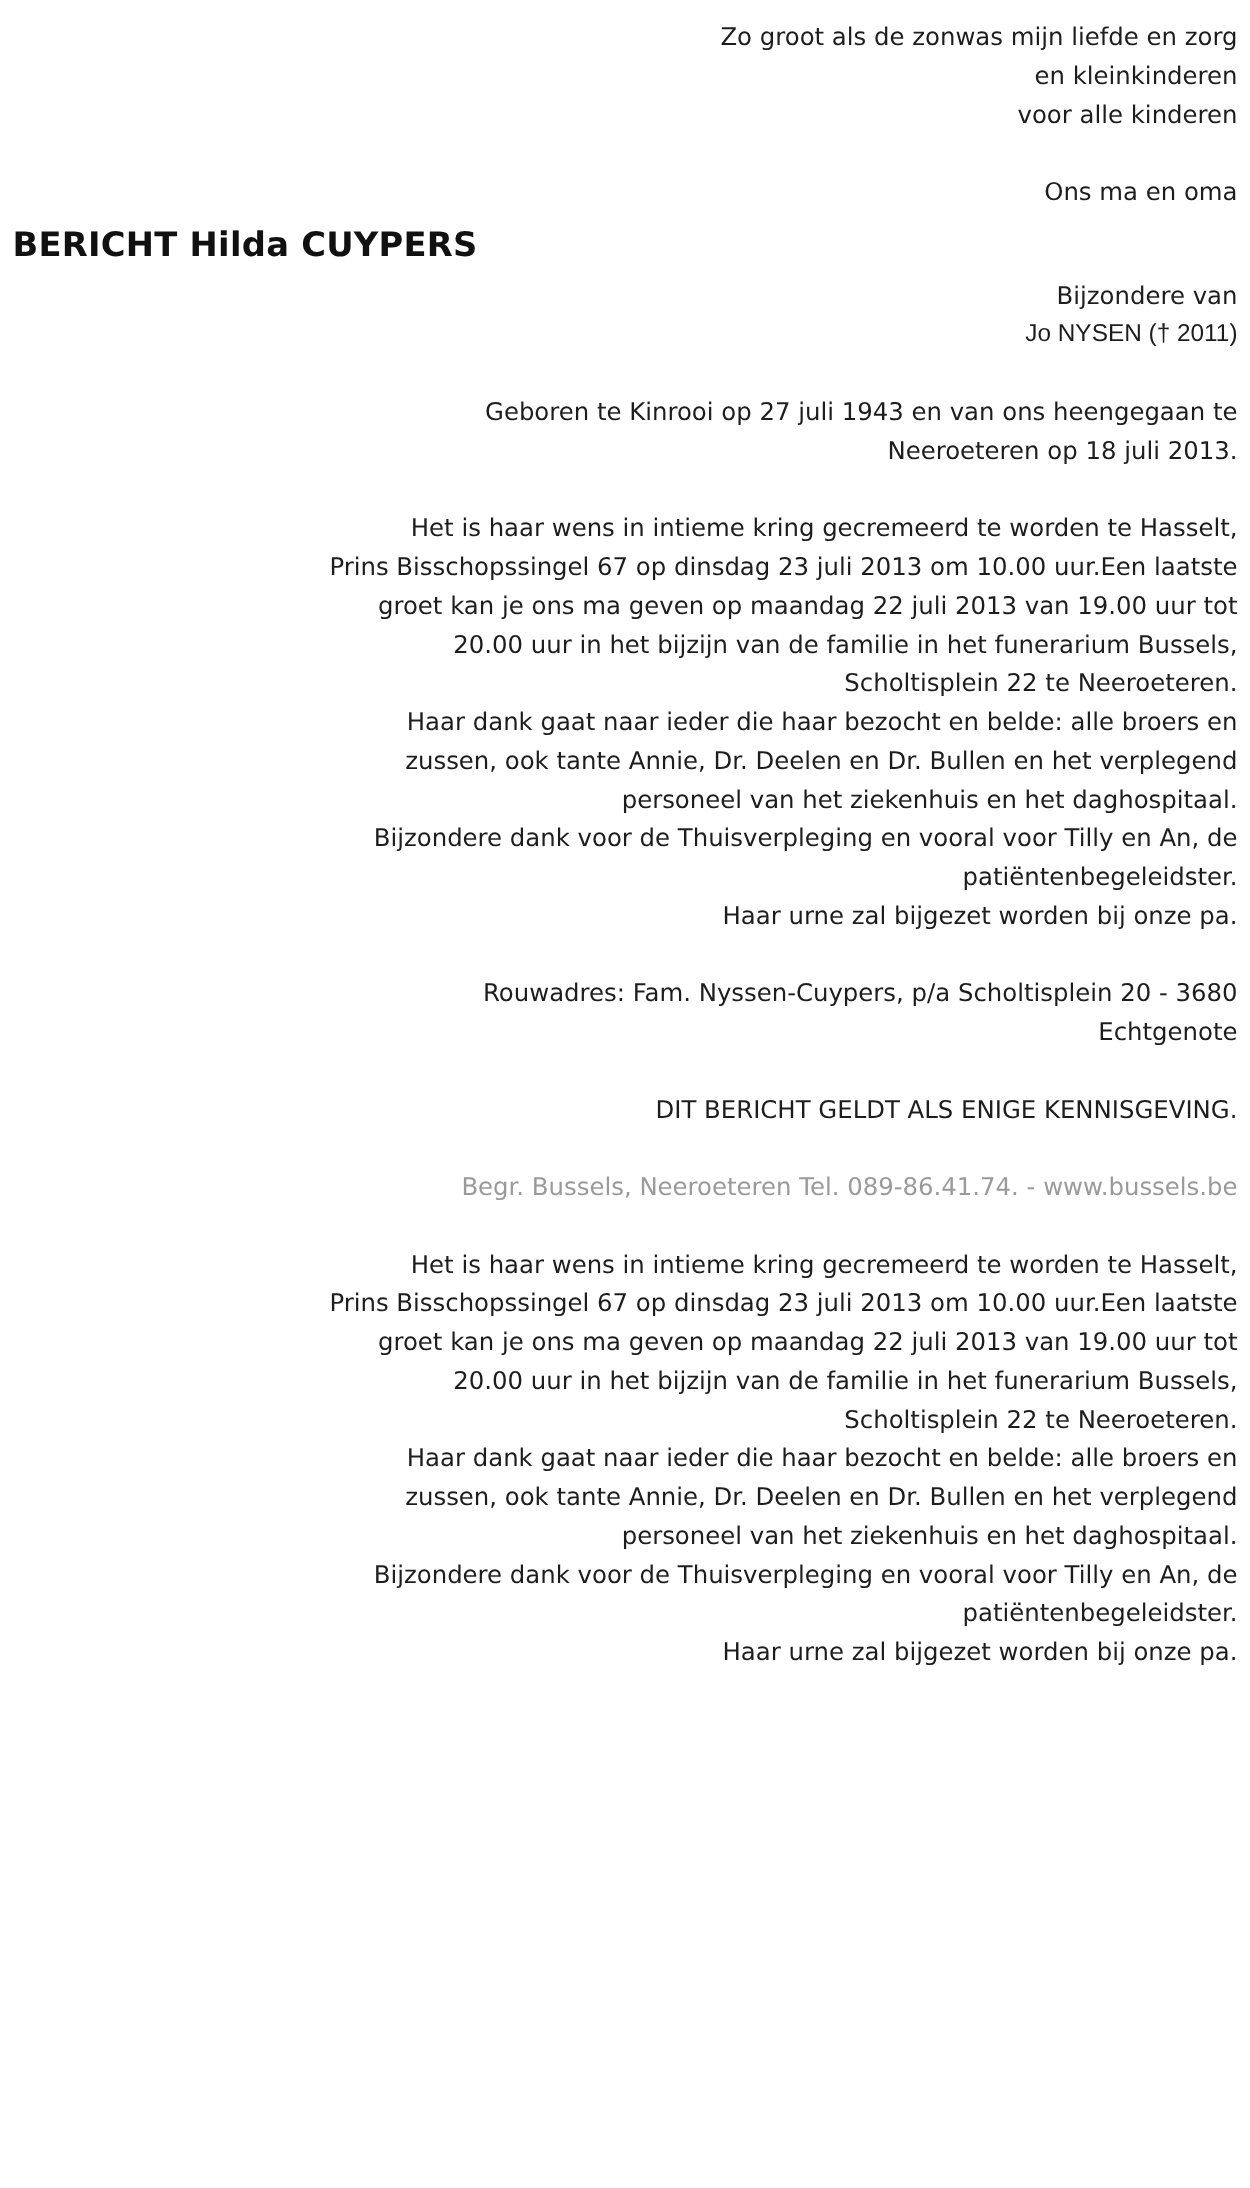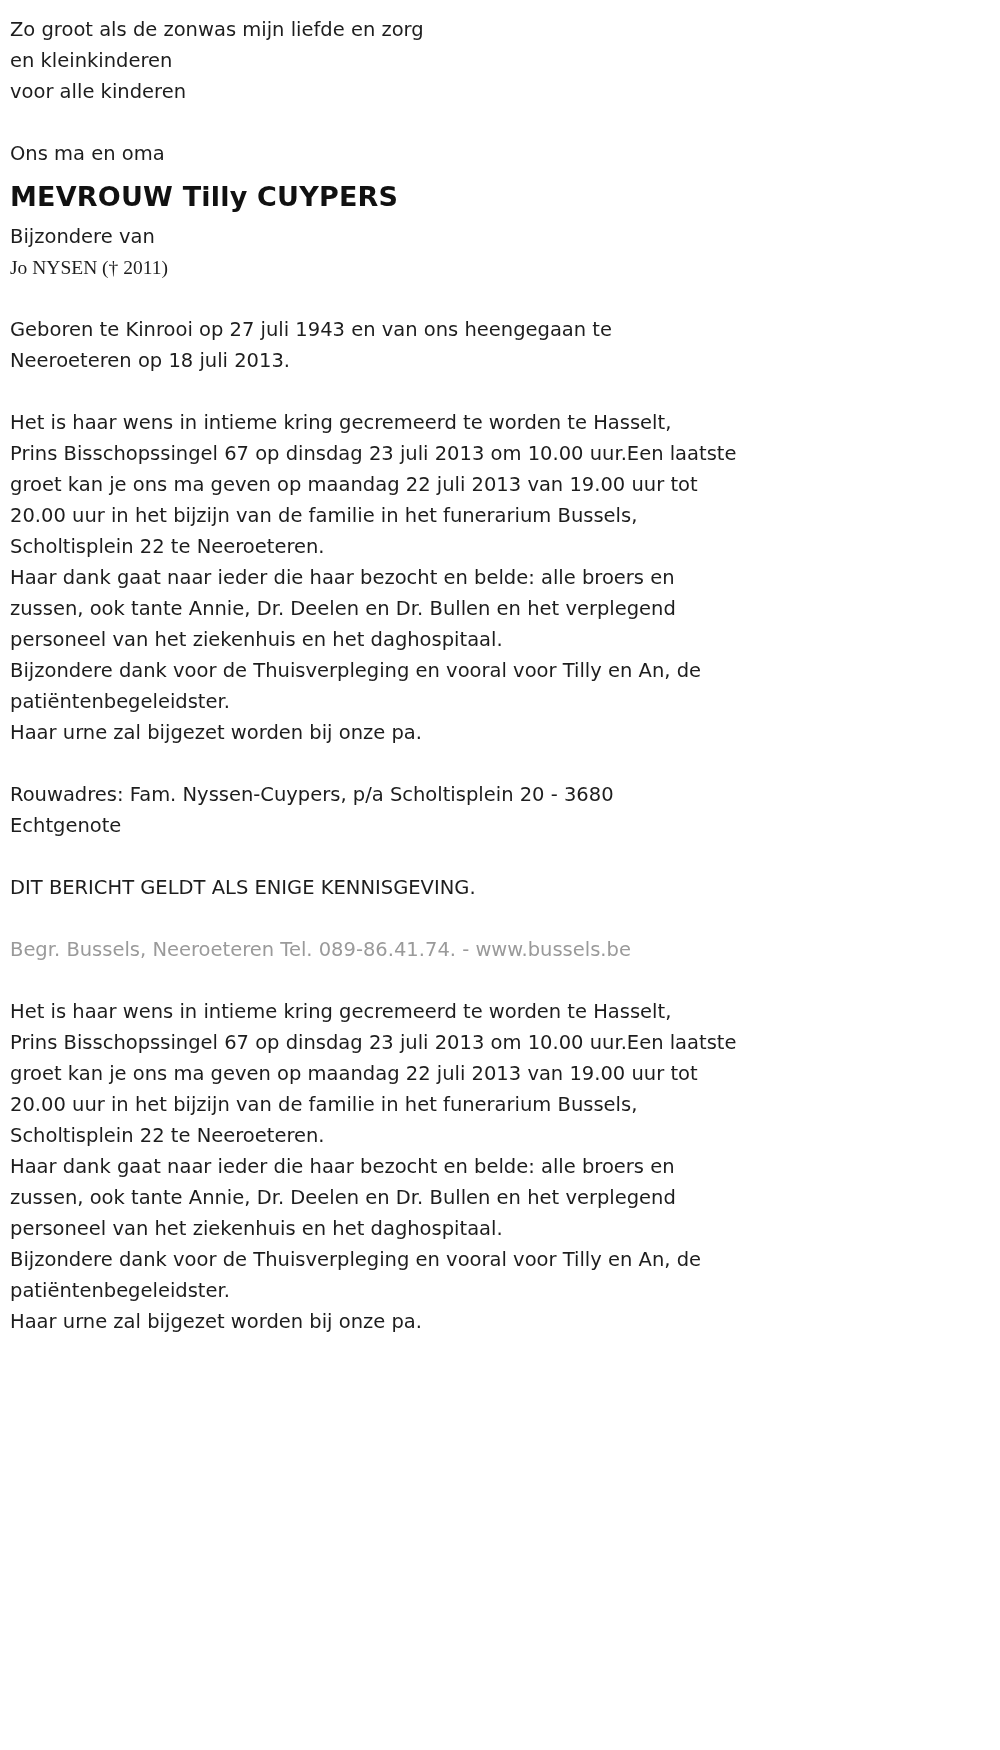--- a/index.html
+++ b/index.html
@@ -19,57 +19,58 @@
     width: 1000px;
     padding: 14px 10px 10px 10px;
   }
   .block {
     font-size: 19.5px;
     line-height: 31px;
     color: #1d1d1d;
   }
   .line {
     white-space: pre-wrap;
+    text-align: right;
   }
   .spacer {
     height: 31px;
   }
   .name-heading {
     font-size: 27px;
     line-height: 40px;
     font-weight: bold;
     color: #111111;
     letter-spacing: 0.2px;
     margin: 8px 0 4px 0;
   }
   .muted {
     color: #9a9a9a;
   }
   .dagger {
-    font-family: Liberation Serif, serif;
+    font-family: Liberation Sans, sans-serif;
   }
 </style>
 </head>
 <body>
 
 <div class="page">
 
   <div class="block">
     <div class="line">Zo groot als de zonwas mijn liefde en zorg</div>
     <div class="line">en kleinkinderen</div>
     <div class="line">voor alle kinderen</div>
   </div>
 
   <div class="spacer"></div>
 
   <div class="block">
     <div class="line">Ons ma en oma</div>
   </div>
 
-  <div class="name-heading">MEVROUW Tilly CUYPERS</div>
+  <div class="name-heading">BERICHT Hilda CUYPERS</div>
 
   <div class="block">
     <div class="line">Bijzondere van</div>
     <div class="line dagger">Jo NYSEN († 2011)</div>
   </div>
 
   <div class="spacer"></div>
 
   <div class="block">
     <div class="line">Geboren te Kinrooi op 27 juli 1943 en van ons heengegaan te</div>

